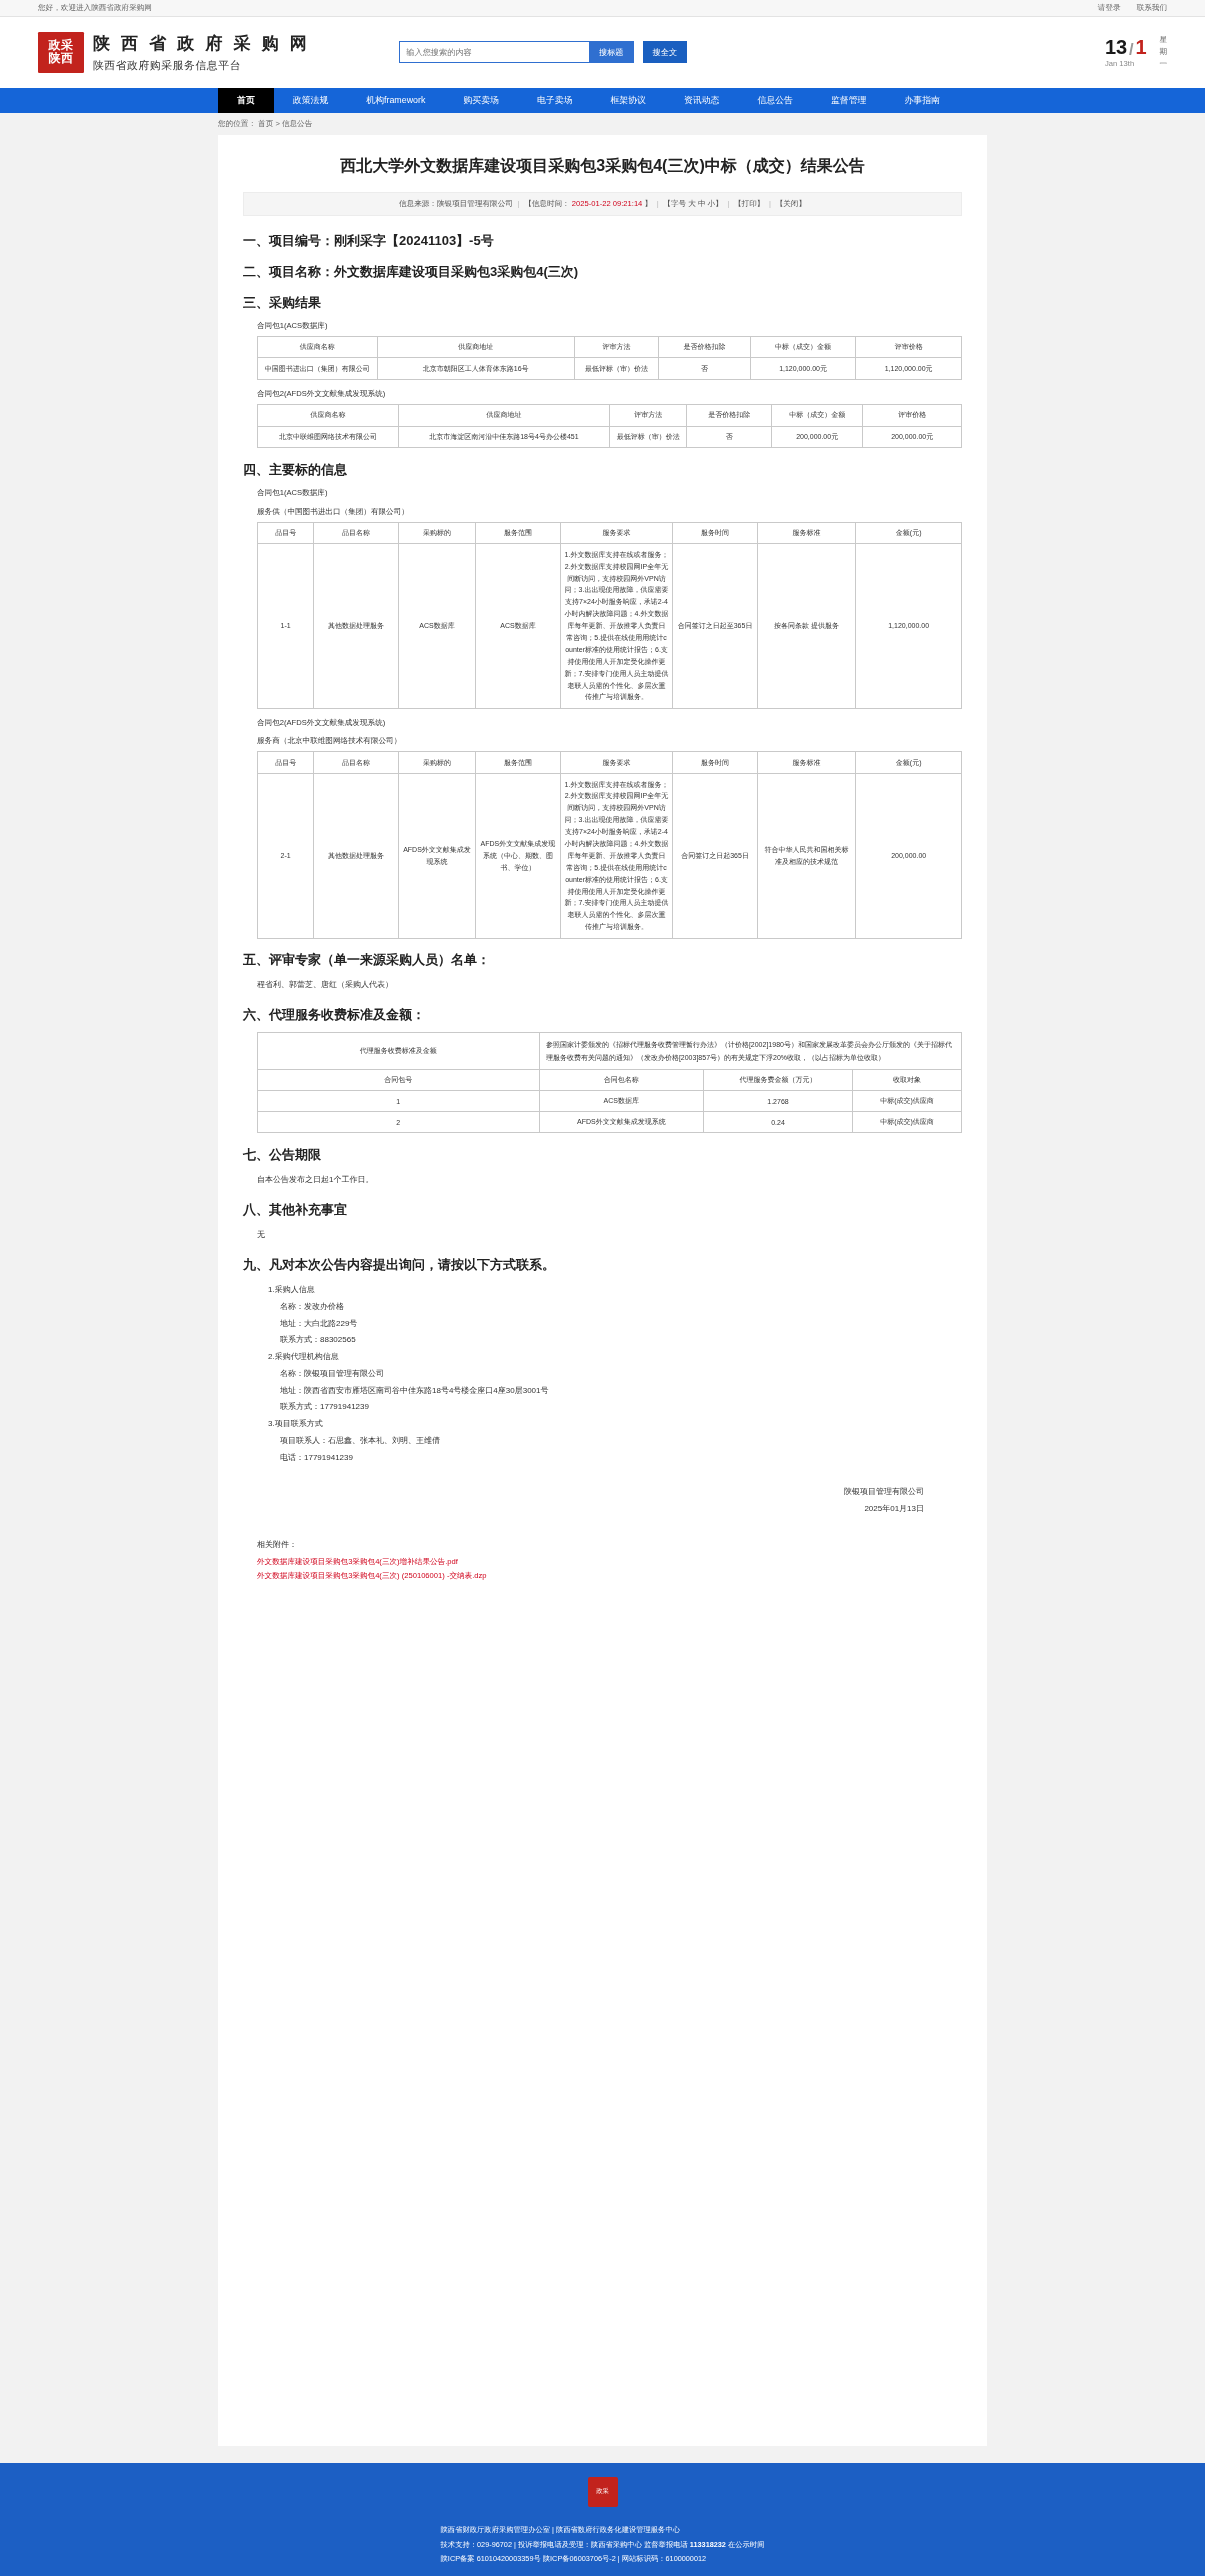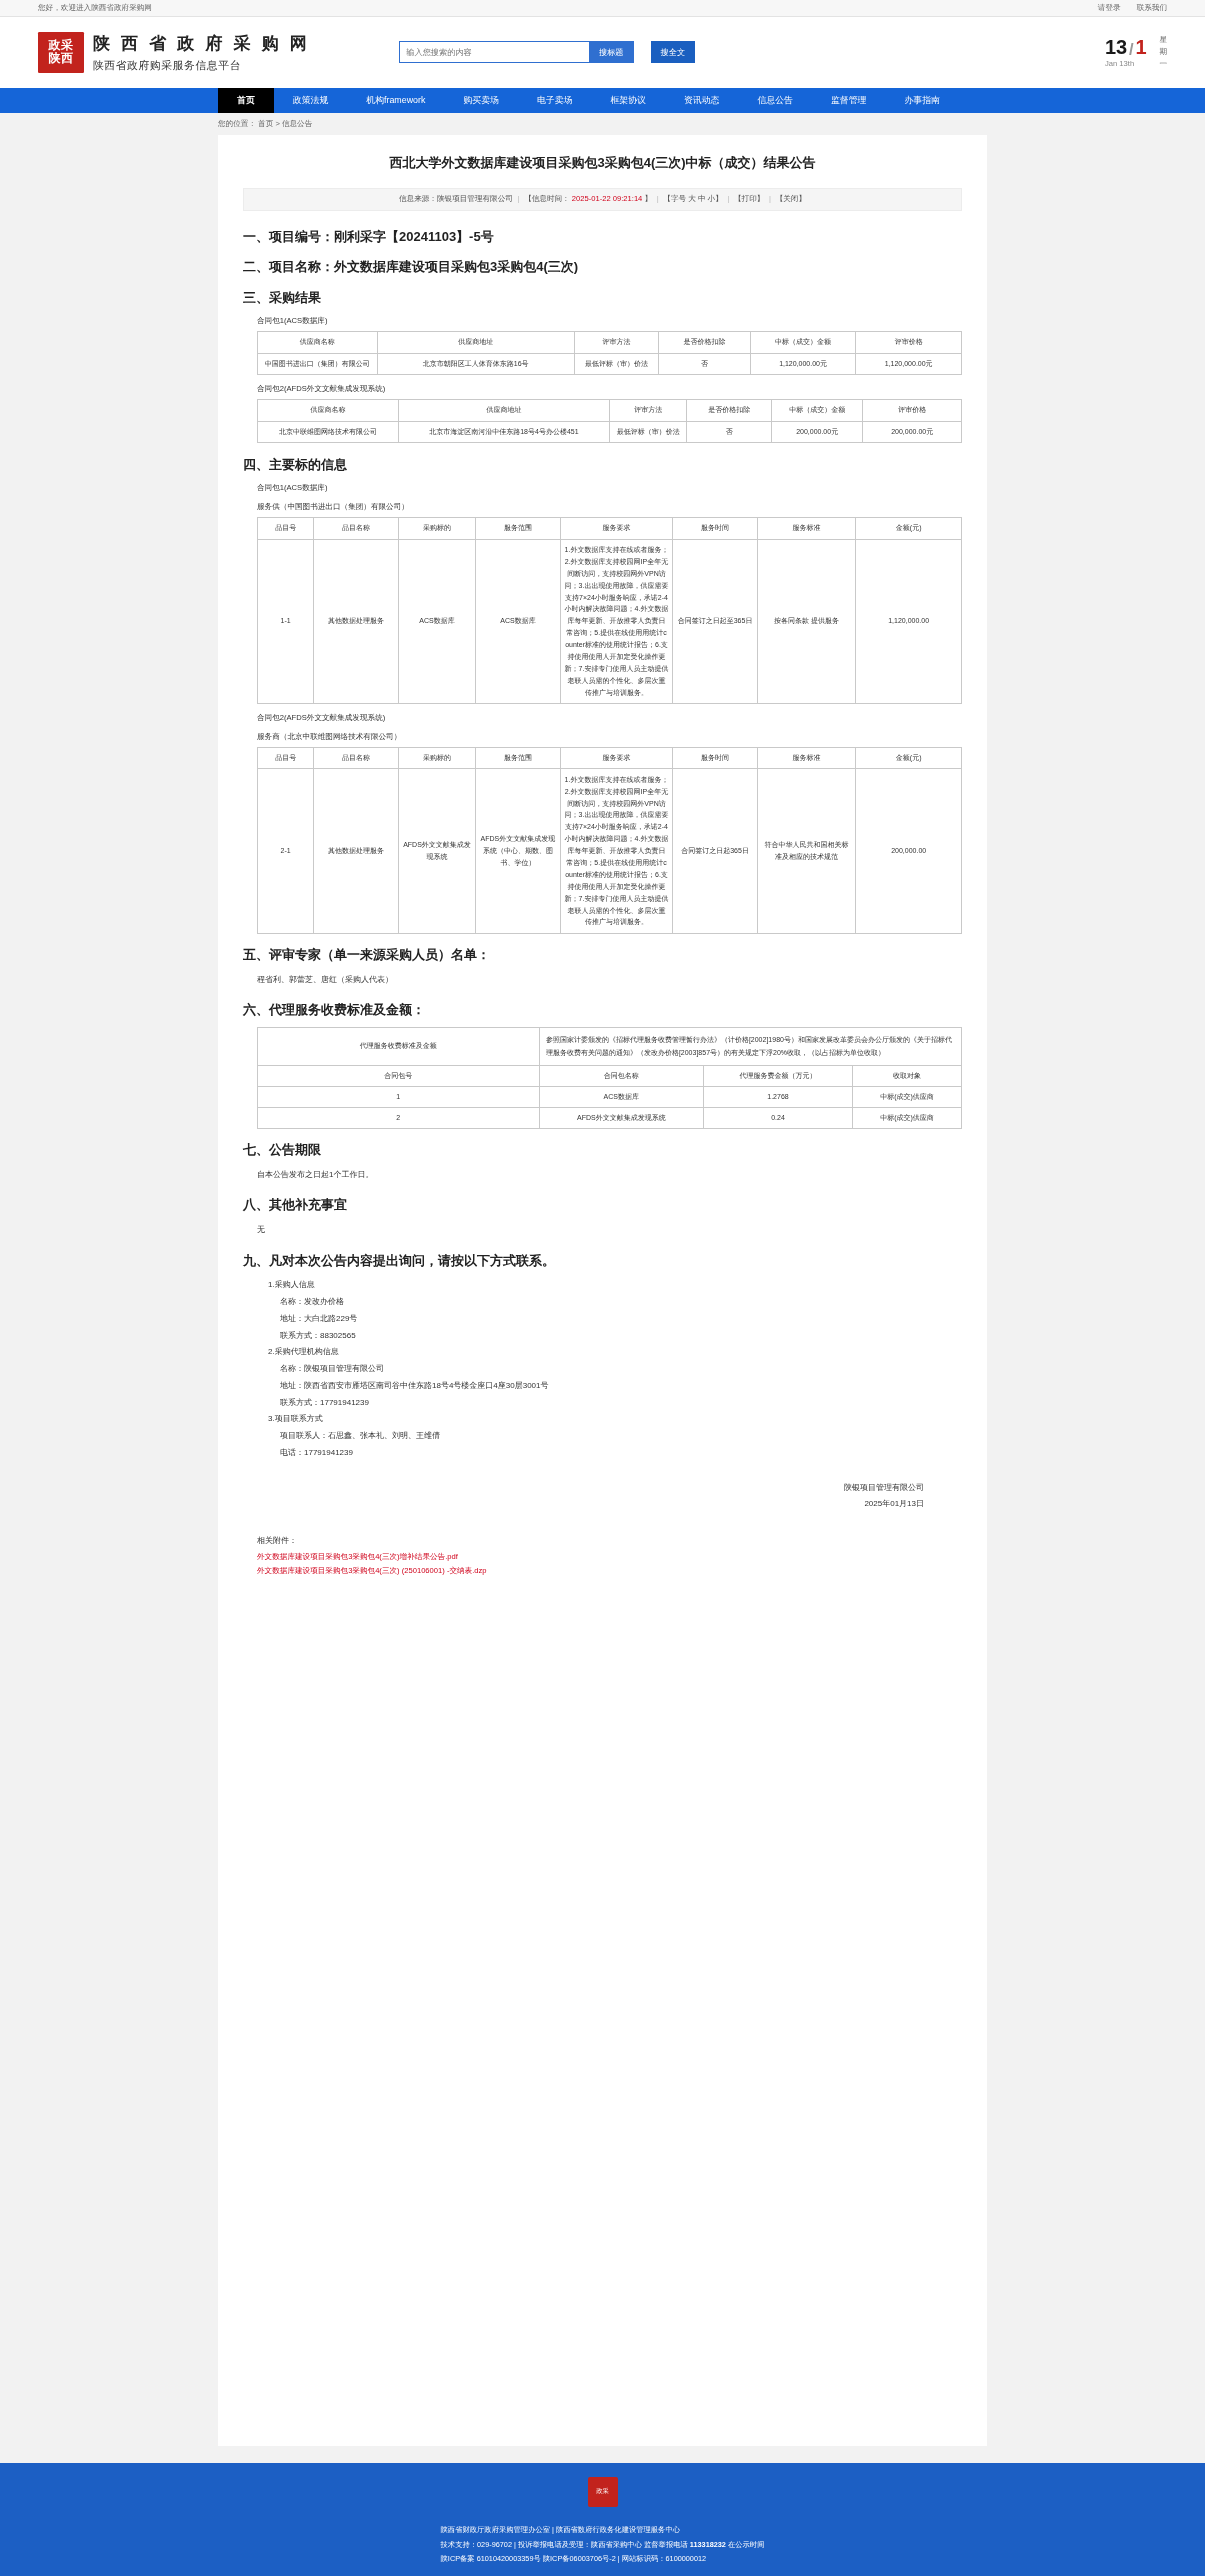--- a/index.html
+++ b/index.html
@@ -55,21 +55,21 @@
     font-size:8.2px;
     outline:none;
     color:#999;
     background:#fff;
   }
   .search-btn {
     height:21.5px; padding:0 10px;
     background:#2f6fd0; color:#fff; border:none;
     font-size:8.2px; cursor:pointer;
   }
-  .search-btn.alt { background:#1a5fc0; margin-left:17px; }
+  .search-btn.alt { background:#1a5fc0; margin-left:9px; }
 
   .date-block {
     margin-left:auto; display:flex; align-items:center; gap:12.7px;
     color:#333;
   }
   .date-main { display:flex; align-items:flex-end; font-weight:bold; }
   .date-main .d1 { font-size:20px; color:#1a1a1a; }
   .date-main .slash { font-size:16.5px; color:#999; margin:0 1.9px; }
   .date-main .d2 { font-size:20px; color:#c2231d; }
   .date-sub { font-size:7.6px; color:#888; }
@@ -134,21 +134,21 @@
     color:#fff;
     height:37px;
     display:flex; align-items:center; justify-content:center;
     font-size:14px; font-weight:bold; letter-spacing:1.3px;
     border-radius:1.3px;
     margin-bottom:17.7px;
   }
 
   .doc-title {
     text-align:center;
-    font-size:13px;
+    font-size:16px;
     font-weight:bold;
     color:#222;
     line-height:1.6;
     margin:3.8px 0 14px 0;
   }
 
   .meta-bar {
     background:#f5f5f5;
     border:0.6px solid #ececec;
     font-size:7.6px;

